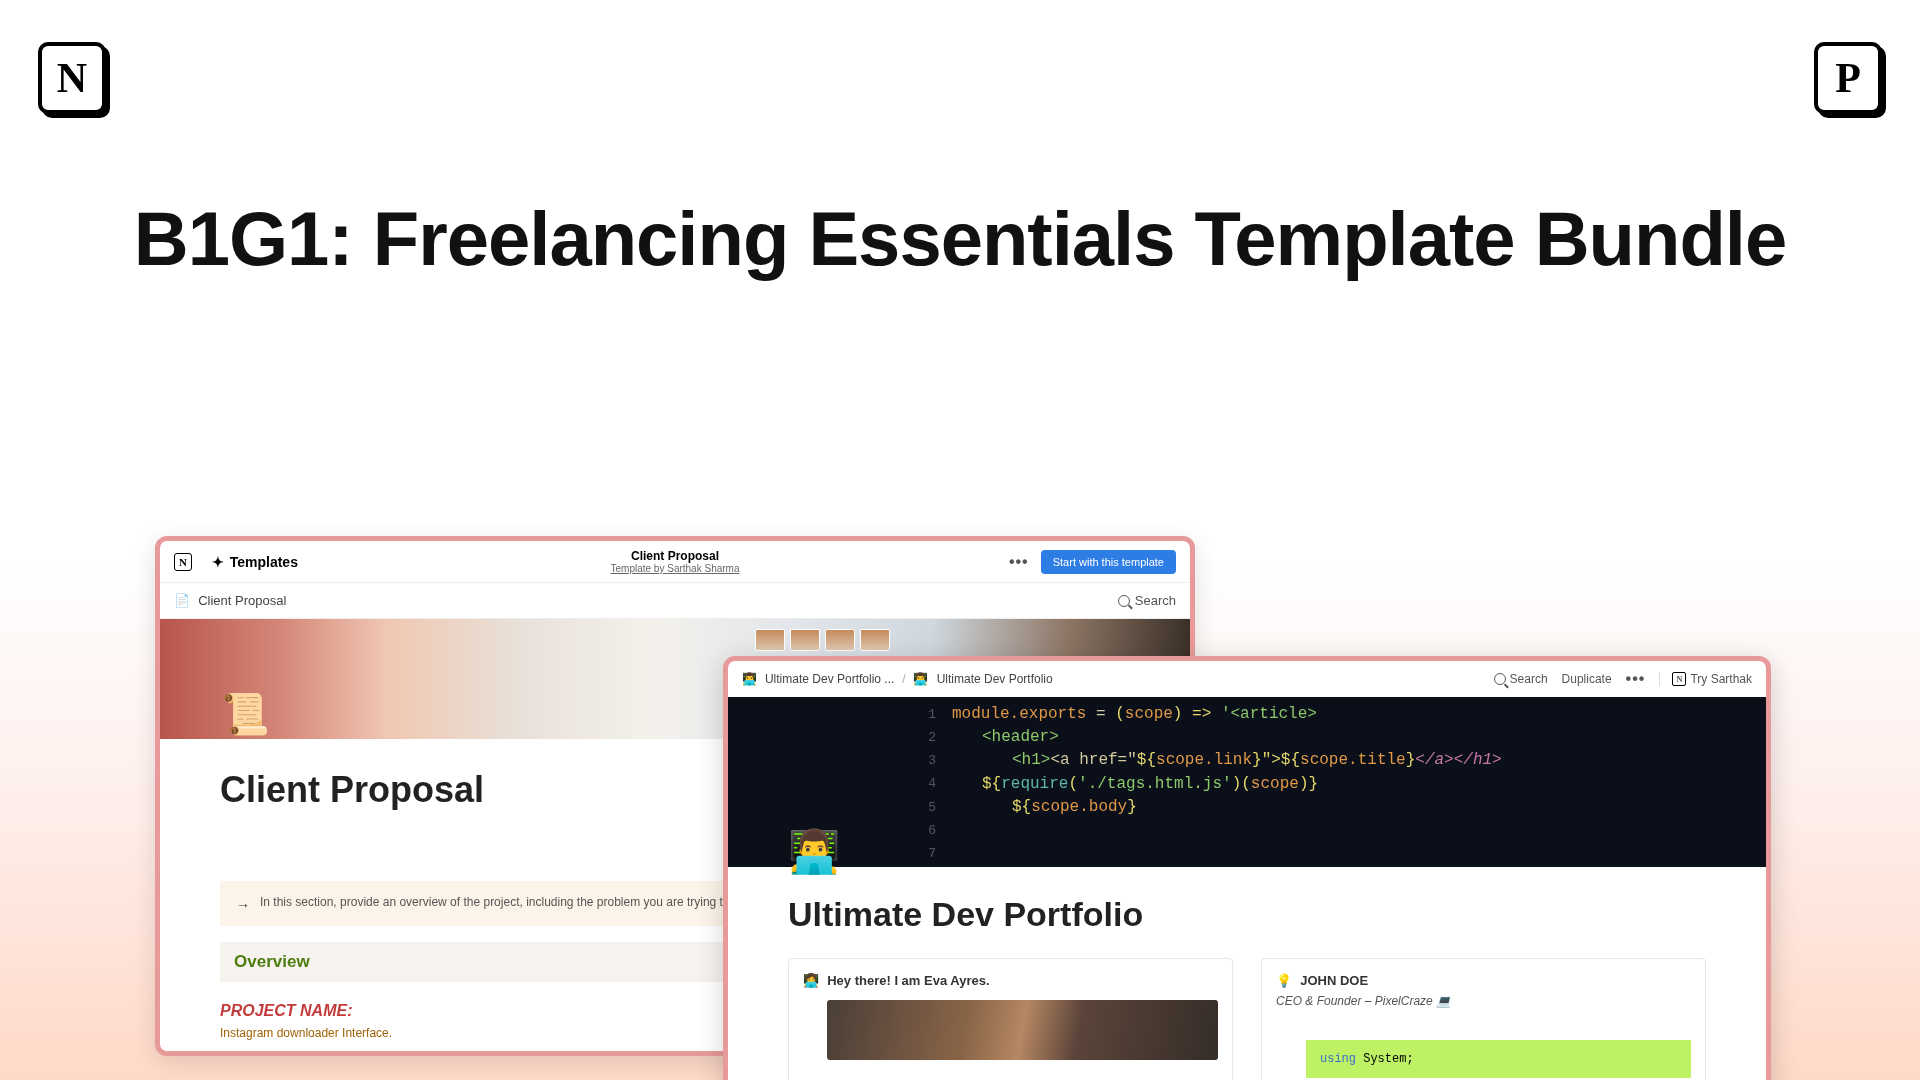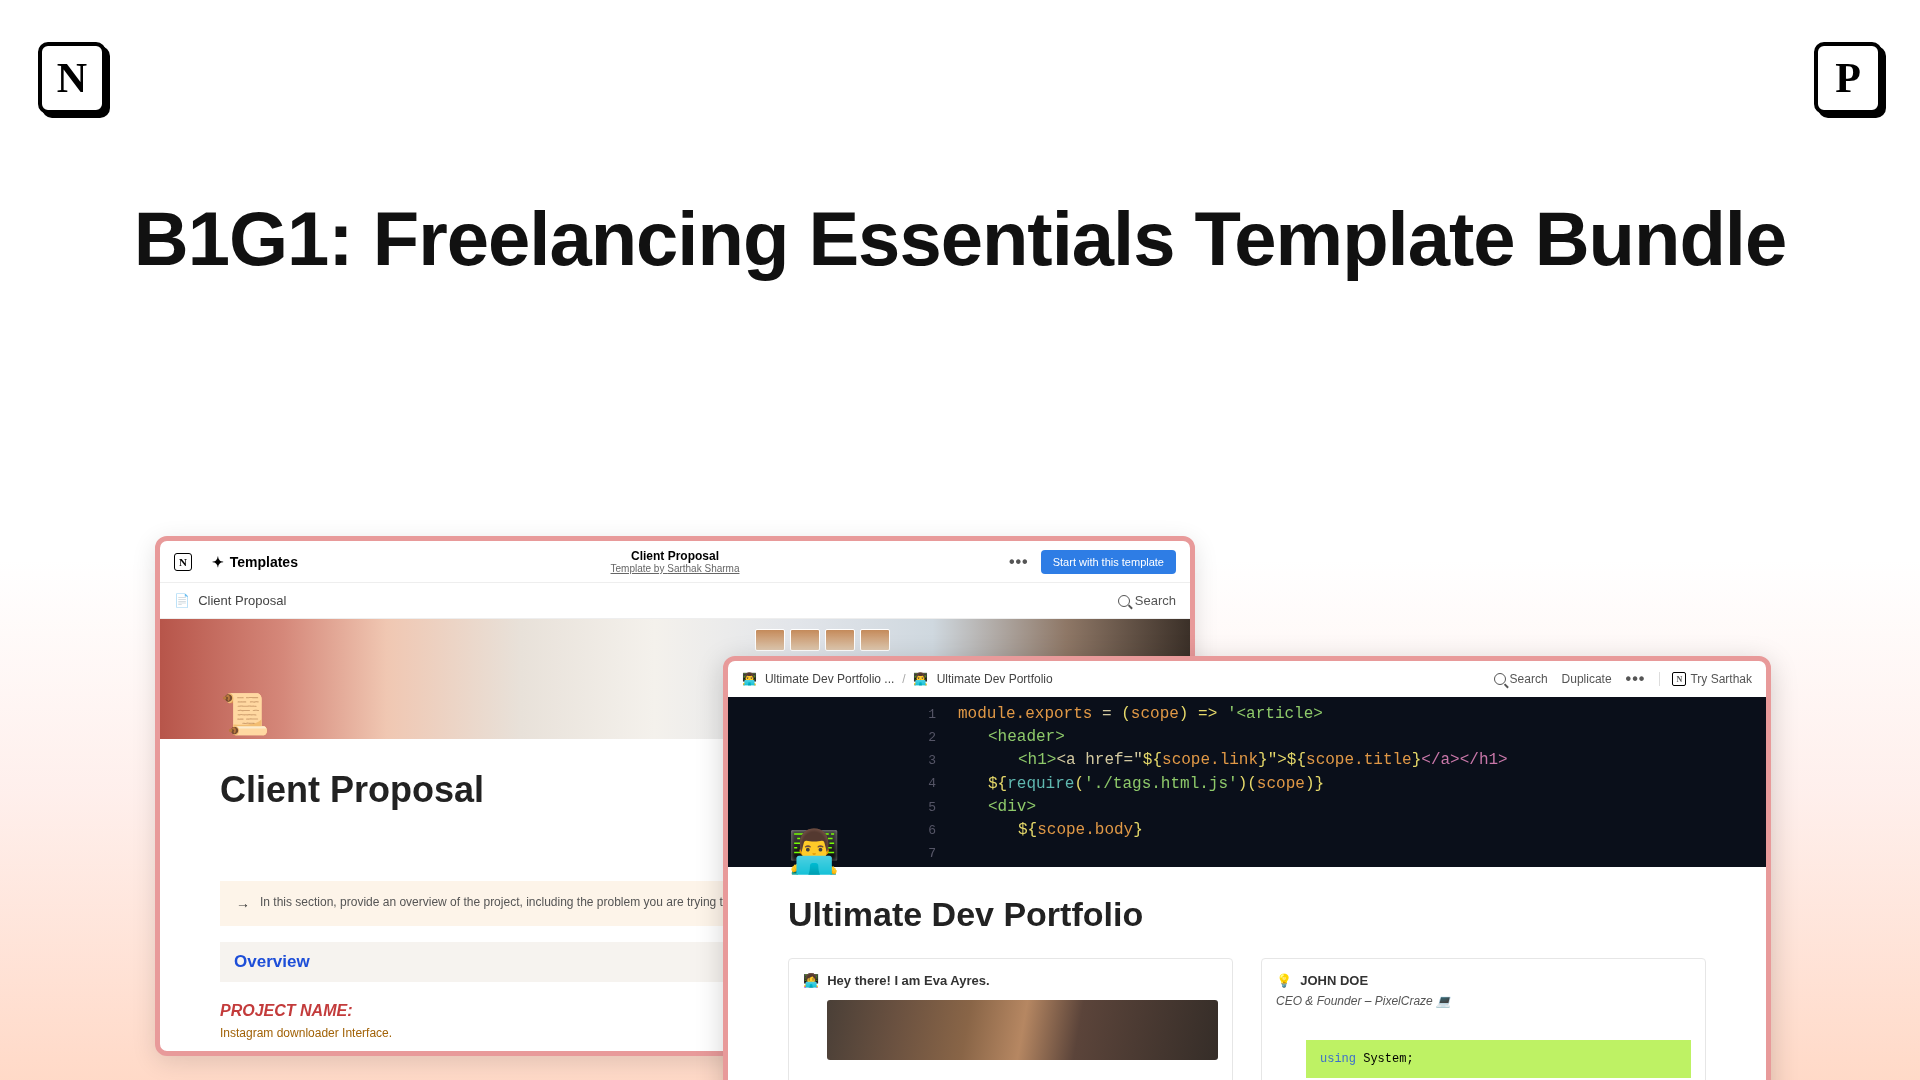--- a/index.html
+++ b/index.html
@@ -173,21 +173,21 @@
   color: #555;
   line-height: 1.5;
 }
 .c1-callout .arrow { color: #333; font-size: 14px; }
 .c1-overview {
   margin-top: 16px;
   background: #f6f3ef;
   padding: 10px 14px;
   font-size: 17px;
   font-weight: 700;
-  color: #1d4ed8;
+  color: #4d7c0f;
 }
 .c1-label {
   margin-top: 20px;
   font-size: 16px;
   font-weight: 600;
   font-style: italic;
   color: #c33b3b;
 }
 .c1-value {
   margin-top: 6px;
@@ -246,27 +246,27 @@
 .c2-hero .lineno {
   position: absolute;
   left: 196px;
   top: 6px;
   color: #556;
   font-size: 13px;
   line-height: 1.78;
   text-align: right;
   width: 12px;
 }
-.c2-hero .code { margin-left: 30px; }
+.c2-hero .code { margin-left: 24px; }
 .cr-orange { color: #e09846; }
 .cr-yellow { color: #e6d96a; }
 .cr-green { color: #8ec96a; }
 .cr-white { color: #d3c9a0; }
 .cr-cyan { color: #5fb8b0; }
-.cr-pink { color: #c977a9; }
+.cr-pink { color: #c977a9; font-style: italic; }
 .c2-body { padding: 0 60px; position: relative; }
 .c2-icon-emoji {
   position: absolute;
   top: -40px;
   left: 60px;
   font-size: 42px;
 }
 .c2-title {
   padding-top: 28px;
   font-size: 34px;
@@ -432,21 +432,20 @@
       </div>
     </div>
   </div>
   <div class="c2-hero">
     <div class="lineno">1<br>2<br>3<br>4<br>5<br>6<br>7</div>
     <div class="code">
       <div><span class="cr-orange">module.exports</span><span class="cr-white"> = </span><span class="cr-yellow">(</span><span class="cr-orange">scope</span><span class="cr-yellow">) =&gt; </span><span class="cr-green">'&lt;article&gt;</span></div>
       <div style="padding-left:30px;"><span class="cr-green">&lt;header&gt;</span></div>
       <div style="padding-left:60px;"><span class="cr-green">&lt;h1&gt;</span><span class="cr-white">&lt;a href="</span><span class="cr-yellow">${</span><span class="cr-orange">scope.link</span><span class="cr-yellow">}"&gt;</span><span class="cr-yellow">${</span><span class="cr-orange">scope.title</span><span class="cr-yellow">}</span><span class="cr-pink">&lt;/a&gt;&lt;/h1&gt;</span></div>
       <div style="padding-left:30px;"><span class="cr-yellow">${</span><span class="cr-cyan">require</span><span class="cr-yellow">(</span><span class="cr-green">'./tags.html.js'</span><span class="cr-yellow">)(</span><span class="cr-orange">scope</span><span class="cr-yellow">)}</span></div>
-      <div style="padding-left:30px;"><span class="cr-green">&lt;div&gt;</span></div>
       <div style="padding-left:60px;"><span class="cr-yellow">${</span><span class="cr-orange">scope.body</span><span class="cr-yellow">}</span></div>
     </div>
   </div>
   <div class="c2-body">
     <div class="c2-icon-emoji">👨‍💻</div>
     <div class="c2-title">Ultimate Dev Portfolio</div>
     <div class="c2-cols">
       <div class="c2-card">
         <div class="row1">
           <span>👩‍💻</span>

